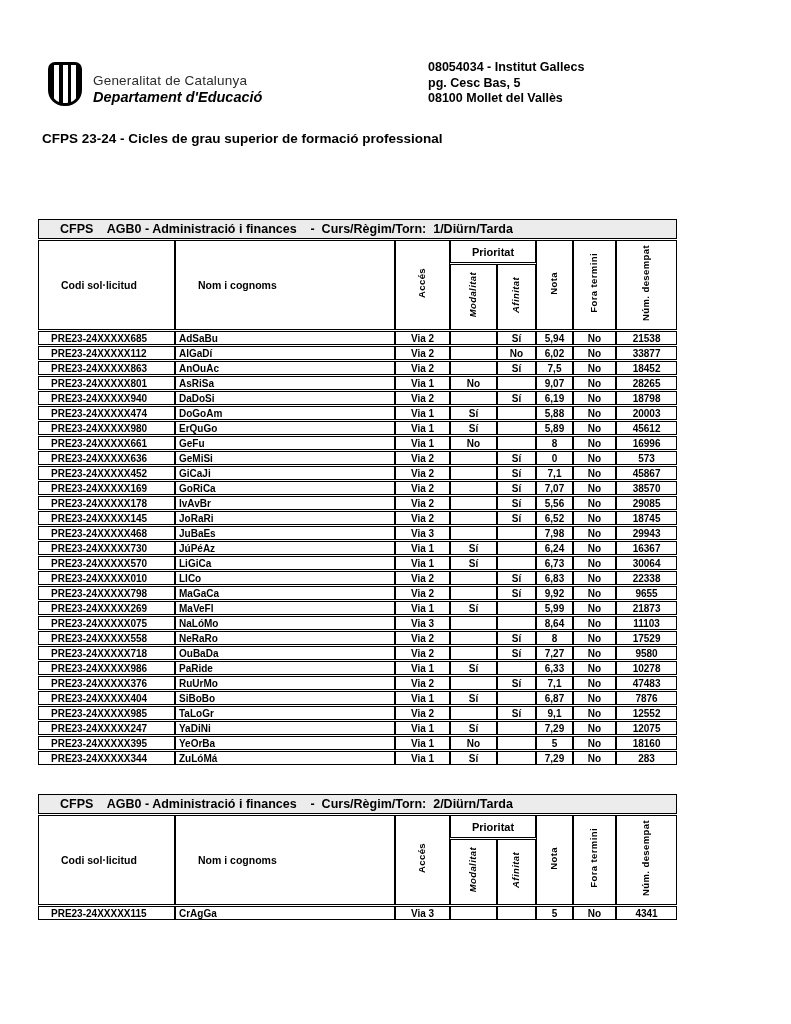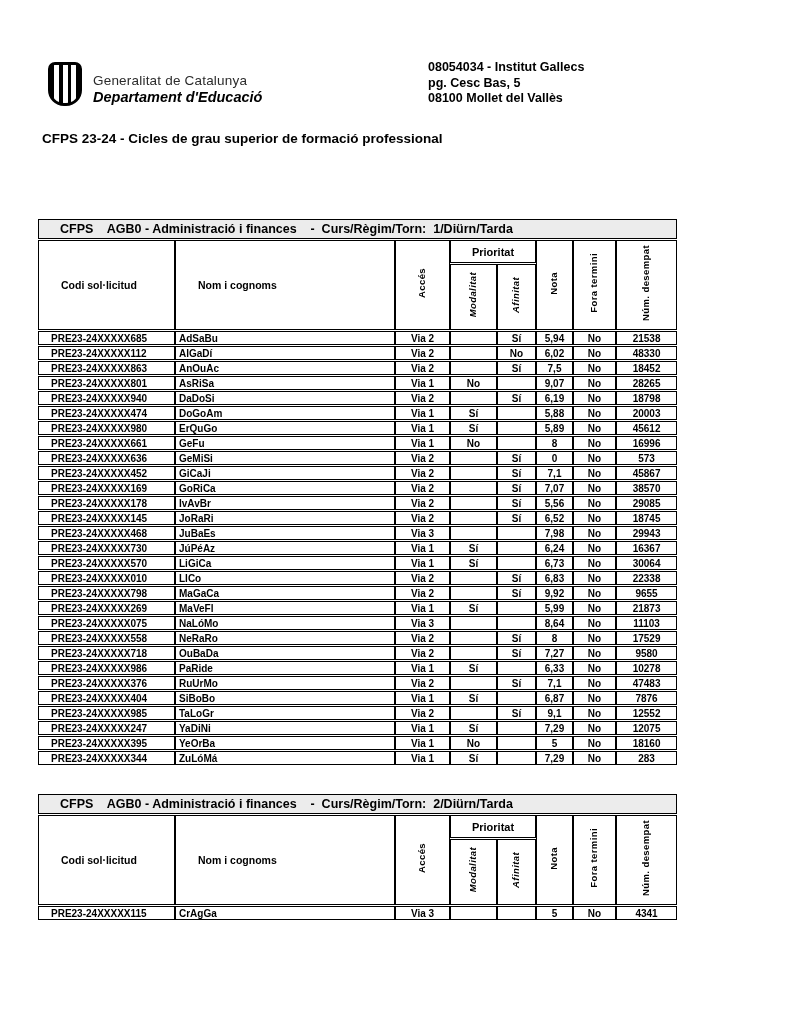--- a/index.html
+++ b/index.html
@@ -115,21 +115,21 @@
           <td class="c7">21538</td>
         </tr>
         <tr>
           <td class="c0">PRE23-24XXXXX112</td>
           <td class="c1">AlGaDí</td>
           <td class="c2">Via 2</td>
           <td class="c3"></td>
           <td class="c4">No</td>
           <td class="c5">6,02</td>
           <td class="c6">No</td>
-          <td class="c7">48330</td>
+          <td class="c7">33877</td>
         </tr>
         <tr>
           <td class="c0">PRE23-24XXXXX863</td>
           <td class="c1">AnOuAc</td>
           <td class="c2">Via 2</td>
           <td class="c3"></td>
           <td class="c4">Sí</td>
           <td class="c5">7,5</td>
           <td class="c6">No</td>
           <td class="c7">18452</td>

